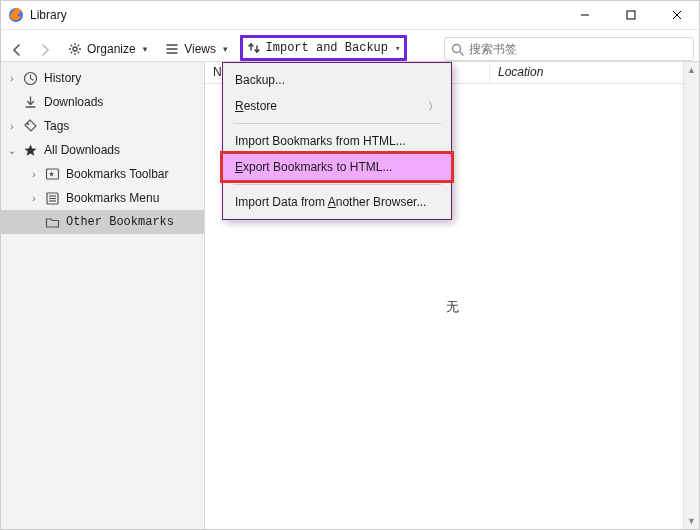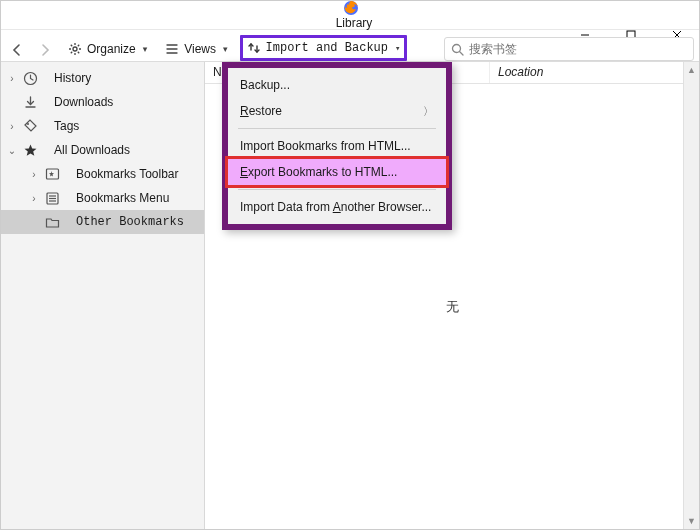--- a/index.html
+++ b/index.html
@@ -20,21 +20,20 @@
     pointer-events: none;
   }
   
   .titlebar {
     height: 30px;
     display: flex;
     align-items: center;
     padding-left: 8px;
     background: #fff;
     border-bottom: 1px solid #e8e8e8;
-    flex-direction: column;
   }
   .titlebar .app-icon {
     width: 16px; height: 16px; margin-right: 6px;
     display: inline-flex; align-items: center; justify-content: center;
   }
   .titlebar .title { font-size: 12px; }
   .window-controls {
     margin-left: auto;
     display: flex;
     height: 100%;
@@ -118,21 +117,21 @@
   .tree-row.l1 { padding-left: 6px; }
   .tree-row.l2 { padding-left: 28px; }
   .tree-row .twisty {
     width: 12px; display:inline-flex; justify-content:center;
     color:#6a6a6a; font-size:10px;
   }
   .tree-row .ic {
     width: 16px; height: 16px;
     display: inline-flex; align-items: center; justify-content: center;
   }
-  .tree-row .lbl { margin-left: 12px; font-size: 12px; }
+  .tree-row .lbl { margin-left: 2px; font-size: 12px; }
   .tree-row.selected {
     background: #cfcfcf;
     font-family: Liberation Mono, monospace;
   }
   
   .content {
     flex: 1;
     position: relative;
     display: flex;
     flex-direction: column;
@@ -157,21 +156,21 @@
     color: #333;
     font-size: 13px;
   }
   
   .dropdown {
     position: absolute;
     left: 222px;
     top: 62px;
     width: 230px;
     background: #f1f1f1;
-    border: 6px solid #701a75;
+    border: 1px solid #701a75;
     box-shadow: 3px 3px 8px rgba(0,0,0,0.25);
     padding: 4px 0;
     z-index: 50;
   }
   .dropdown .mrow {
     height: 26px;
     padding: 0 12px;
     display: flex; align-items: center;
     font-size: 12px;
   }

